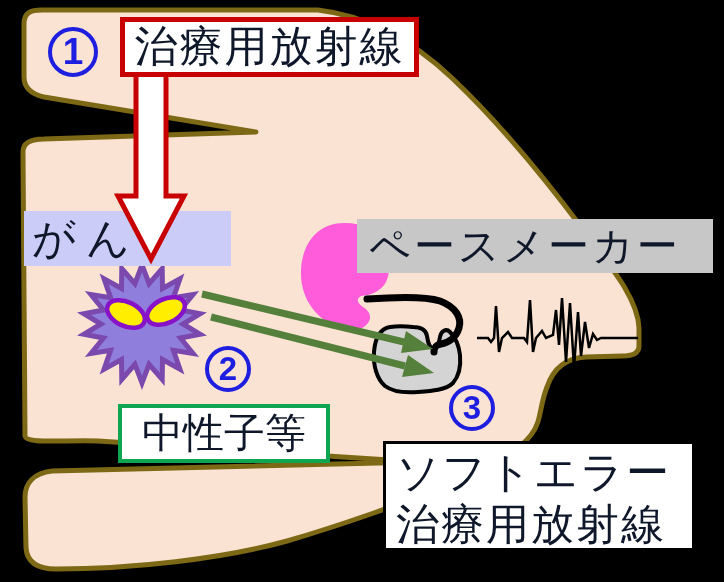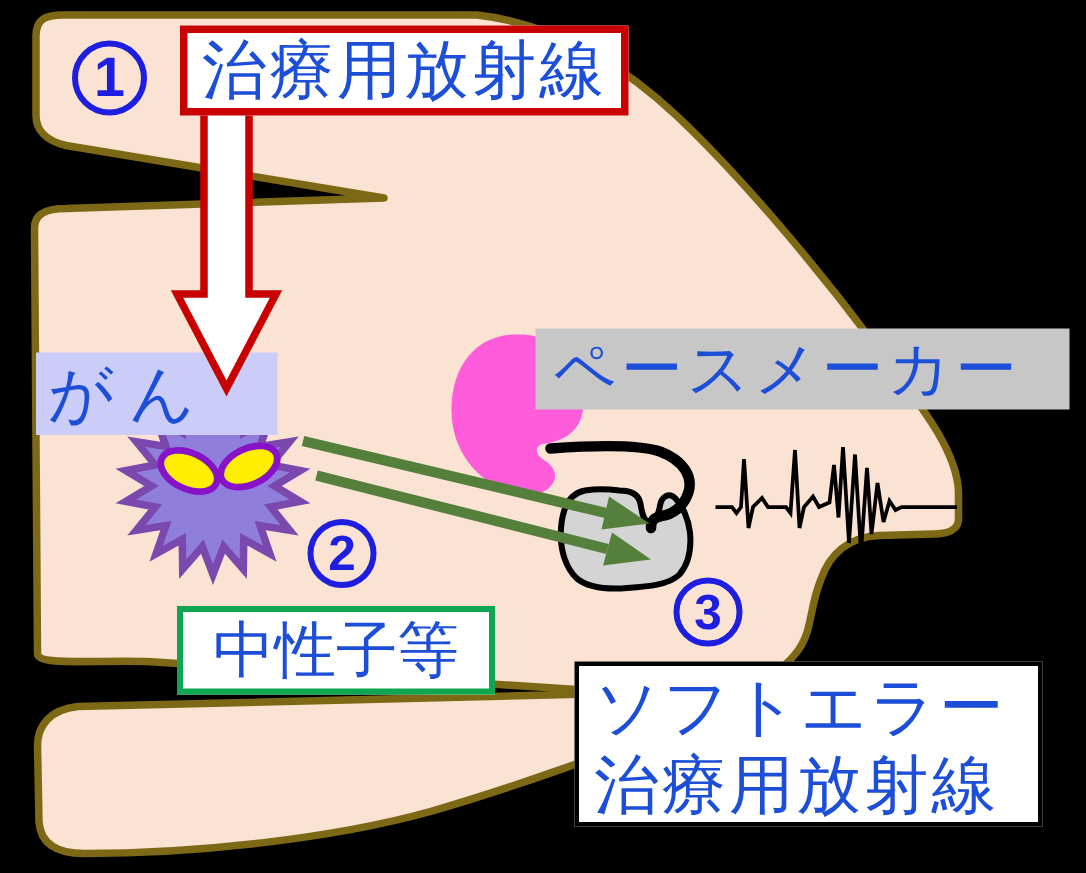--- a/index.html
+++ b/index.html
@@ -4,31 +4,31 @@
 <style>
   html,body{margin:0;padding:0;background:#000;}
   .stage{
     position:relative;width:724px;height:582px;background:#000;overflow:hidden;
     font-family:"Liberation Sans","DejaVu Sans",sans-serif;
   }
   .stage svg{position:absolute;left:0;top:0;}
   .layer-base{z-index:1;}
   .layer-redarrow{z-index:3;pointer-events:none;}
   .label{
-    position:absolute;display:flex;align-items:center;color:#1d4ed8;
+    position:absolute;display:flex;align-items:center;color:#0f172a;
     box-sizing:border-box;white-space:nowrap;
   }
   .lbl-radiation{
     left:120px;top:17px;width:299px;height:60px;background:#fff;
     border:5px solid #C80000;font-size:43px;justify-content:center;
     letter-spacing:2px;z-index:4;
   }
   .lbl-cancer{
-    left:24px;top:211px;width:161px;height:55px;background:#CCCCF8;
-    font-size:43px;padding-left:8px;letter-spacing:10px;z-index:2;margin-top:24px;
+    left:24px;top:211px;width:207px;height:55px;background:#CCCCF8;
+    font-size:43px;padding-left:8px;letter-spacing:10px;z-index:2;
   }
   .lbl-pacemaker{
     left:357px;top:219px;width:356px;height:54px;background:#C7C7C7;
     font-size:41px;padding-left:12px;letter-spacing:3px;z-index:2;
   }
   .lbl-neutron{
     left:118px;top:404px;width:212px;height:59px;background:#fff;
     border:4px solid #0FA651;font-size:41px;justify-content:center;z-index:2;
   }
   .lbl-softerror{

